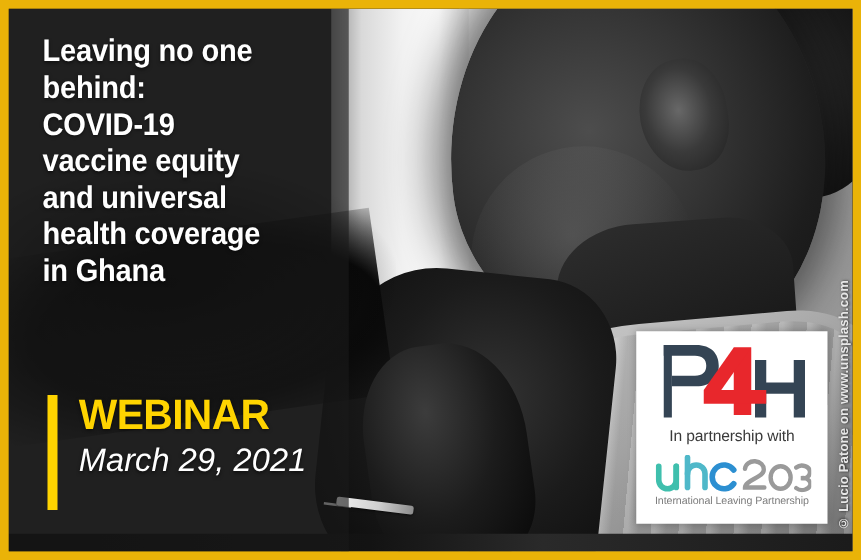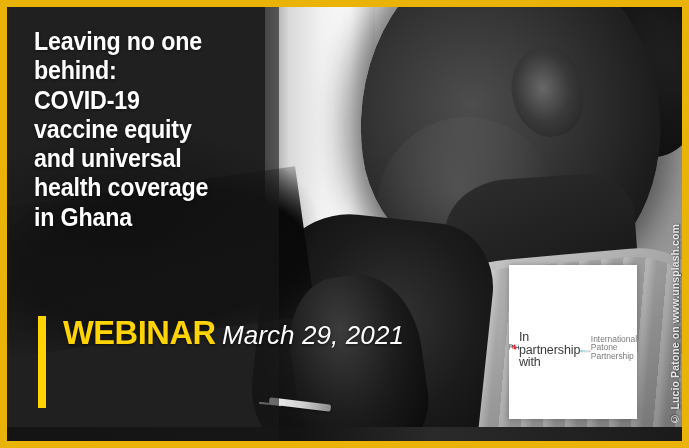--- a/index.html
+++ b/index.html
@@ -199,21 +199,21 @@
   }
   .yellow-bar {
     width: 8px;
     height: 92px;
     background: #FFD400;
     flex: 0 0 auto;
   }
   .webinar-text {
     margin-left: 17px;
     display: flex;
-    flex-direction: row;
+    flex-direction: column;
     justify-content: flex-start;
   }
   .webinar-word {
     color: #FFD400;
     font-family: "Liberation Sans", sans-serif;
     font-weight: bold;
     font-size: 34px;
     line-height: 0.98;
     letter-spacing: -0.5px;
     transform: scaleX(0.96);
@@ -241,25 +241,25 @@
     font-size: 21px;
     line-height: 1.12;
     letter-spacing: 0.2px;
     text-shadow: 0 1px 3px rgba(0,0,0,.6);
   }
 
   
   .logo-panel {
     position: absolute;
     left: 502px; top: 258px;
-    width: 128px; height: 154px;
+    width: 153px; height: 154px;
     background: #ffffff;
     box-shadow: 0 0 6px rgba(0,0,0,.25);
     display: flex;
-    flex-direction: row;
+    flex-direction: column;
     align-items: center;
     padding-top: 9px;
     box-sizing: border-box;
   }
   .p4h { display: block; }
   .partnership-label {
     margin-top: 7px;
     color: #3a3a3a;
     font-family: "Liberation Sans", sans-serif;
     font-size: 12.5px;
@@ -368,18 +368,18 @@
 
         <path d="M146 22 A15 13 0 0 1 176 24 C176 36 146 40 146 52 H177"></path>
 
         <ellipse cx="203" cy="36" rx="16" ry="18"></ellipse>
 
         <path d="M228 20 A13 11 0 0 1 250 28 A11 10 0 0 1 236 37 A12 11 0 0 1 251 47
                  A14 12 0 0 1 228 53"></path>
       </g>
     </svg>
 
-    <div class="uhc-sub">International Patone Partnership</div>
+    <div class="uhc-sub">International Leaving Partnership</div>
   </div>
 
   <div class="credit">© Lucio Patone on www.unsplash.com</div>
 
 </div>
 
 </body></html>

